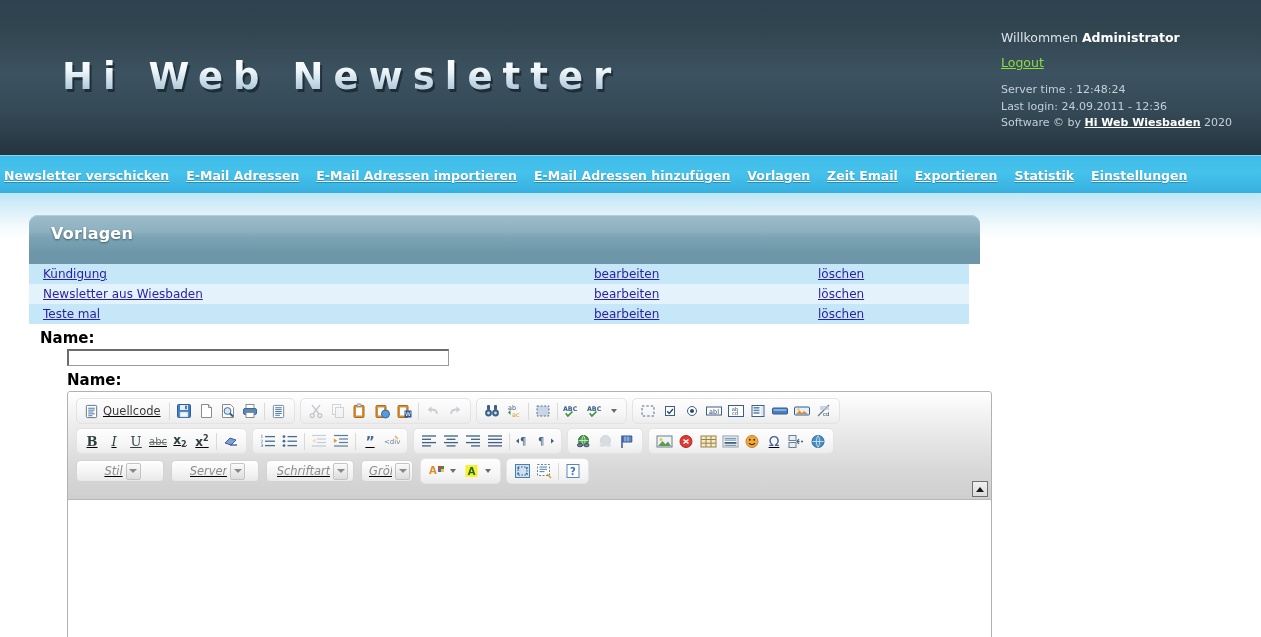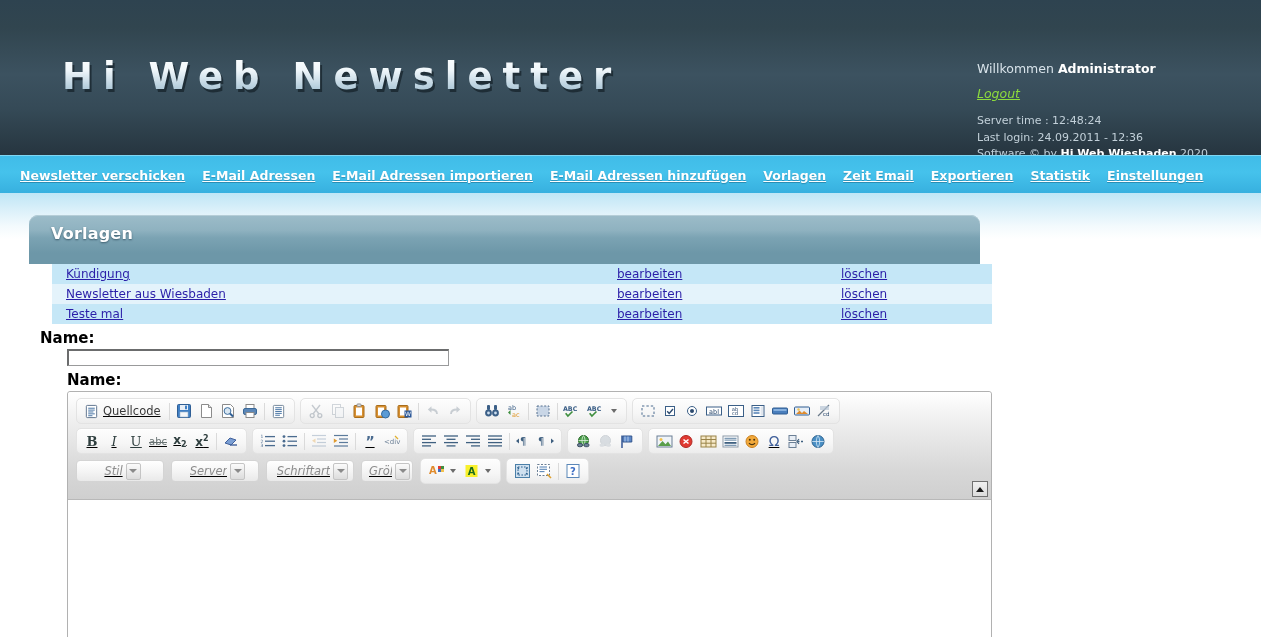--- a/index.html
+++ b/index.html
@@ -38,49 +38,47 @@
     position: absolute;
     left: 64px; top: 58px;
     font-size: 37px; font-weight: bold; letter-spacing: 10px;
     color: rgba(10,18,24,0.55);
     white-space: nowrap;
     filter: blur(0.4px);
   }
 
   .user-panel {
     position: absolute;
-    left: 977px; top: 30px;
+    left: 1001px; top: 30px;
     width: 250px;
     color: #c9d6de;
     font-size: 11.5px;
     line-height: 16px;
-    margin-top: 31px;
   }
   .user-panel .welcome { font-size: 12.5px; color: #d8e3ea; margin-bottom: 9px; }
   .user-panel .welcome b { color: #ffffff; font-weight: bold; }
   .user-panel .logout {
     display: inline-block;
     color: #8ddc3d; text-decoration: underline;
     font-size: 12.5px; margin-bottom: 11px;
     cursor: pointer;
-    font-style: italic;
   }
   .user-panel .meta { color: #c2d0d9; font-size: 11px; line-height: 16.5px; }
   .user-panel .meta a { color: #ffffff; text-decoration: underline; font-weight: bold; cursor: pointer; }
 
   
   .nav {
     position: relative;
     width: 1261px; height: 38px;
     background: linear-gradient(to bottom, #40bce8 0%, #45c2ec 45%, #37b0df 100%);
     border-top: 1px solid #7fd6f2;
   }
   .nav-inner {
     display: flex; align-items: center;
-    height: 38px; padding-left: 20px;
+    height: 38px; padding-left: 4px;
     gap: 17px;
   }
   .nav a {
     color: #ffffff;
     font-size: 12.5px;
     font-weight: bold;
     text-decoration: underline;
     white-space: nowrap;
     cursor: pointer;
     text-shadow: 0 1px 1px rgba(0,60,90,0.35);
@@ -116,21 +114,21 @@
     letter-spacing: 0.2px;
   }
   .panel-body {
     position: relative;
     margin-top: 11px;
     background: #ffffff;
     padding: 0;
   }
 
   
-  .tpl-table { width: 940px; border-collapse: collapse; table-layout: fixed; margin-left: 23px; }
+  .tpl-table { width: 940px; border-collapse: collapse; table-layout: fixed; }
   .tpl-table td {
     height: 20px;
     font-size: 12px;
     padding: 2px 0 2px 14px;
     vertical-align: middle;
   }
   .tpl-table tr.odd td  { background: #c5e7f7; }
   .tpl-table tr.even td { background: #e4f3fb; }
   .tpl-table a { color: #2a1ea8; text-decoration: underline; font-size: 12px; cursor: pointer; }
   .col-name { width: 551px; }

